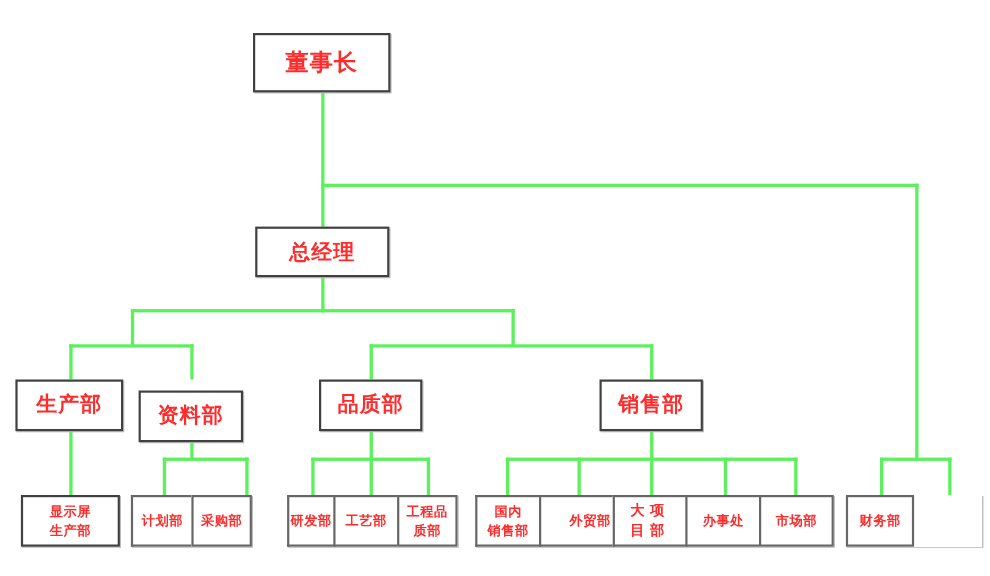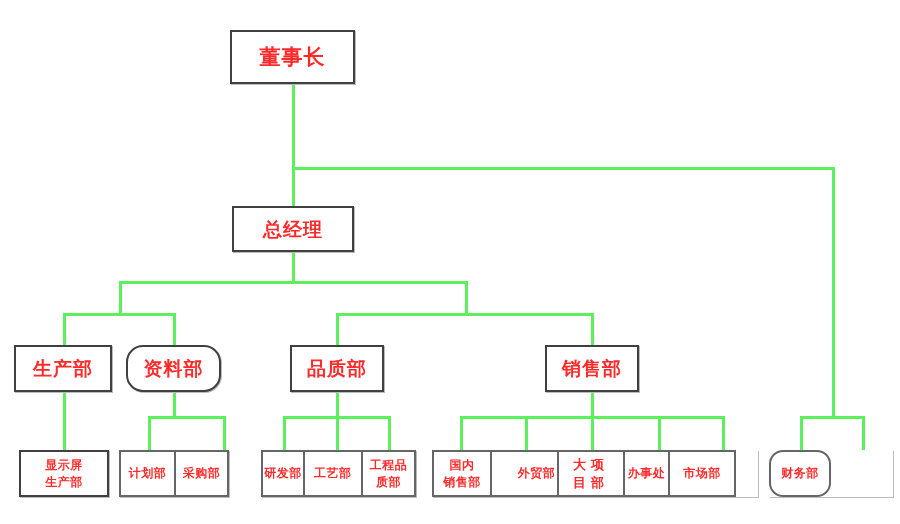--- a/index.html
+++ b/index.html
@@ -133,21 +133,21 @@
   </div>
 
   <div class="node tier-2" style="left:232px; top:206px; width:122px; height:46px;">
     <span class="label">总经理</span>
   </div>
 
   <div class="node tier-3" style="left:14px; top:345px; width:98px; height:47px;">
     <span class="label">生产部</span>
   </div>
 
-  <div class="node tier-3" style="left:126px; top:345px; width:95px; height:47px;border-radius:17px;">
+  <div class="node tier-3" style="left:126px; top:355px; width:95px; height:47px;">
     <span class="label">资料部</span>
   </div>
 
   <div class="node tier-3" style="left:290px; top:345px; width:94px; height:47px;">
     <span class="label">品质部</span>
   </div>
 
   <div class="node tier-3" style="left:545px; top:345px; width:94px; height:47px;">
     <span class="label">销售部</span>
   </div>
@@ -184,27 +184,27 @@
       <span class="label">国内
 销售部</span>
     </div>
     <div class="cell" style="width:67px;padding-left:24px;">
       <span class="label">外贸部</span>
     </div>
     <div class="cell grid2" style="width:66px;">
       <span class="label">大项
 目部</span>
     </div>
-    <div class="cell" style="width:45px;">
+    <div class="cell" style="width:67px;">
       <span class="label">办事处</span>
     </div>
     <div class="cell" style="width:68px;">
       <span class="label">市场部</span>
     </div>
   </div>
 
   <div class="group" style="left:769px; top:450px; width:124px; height:47px;">
-    <div class="cell" style="width:62px;border-radius:14px;">
+    <div class="cell" style="width:62px;">
       <span class="label">财务部</span>
     </div>
   </div>
 
 </div>
 
 </body></html>

